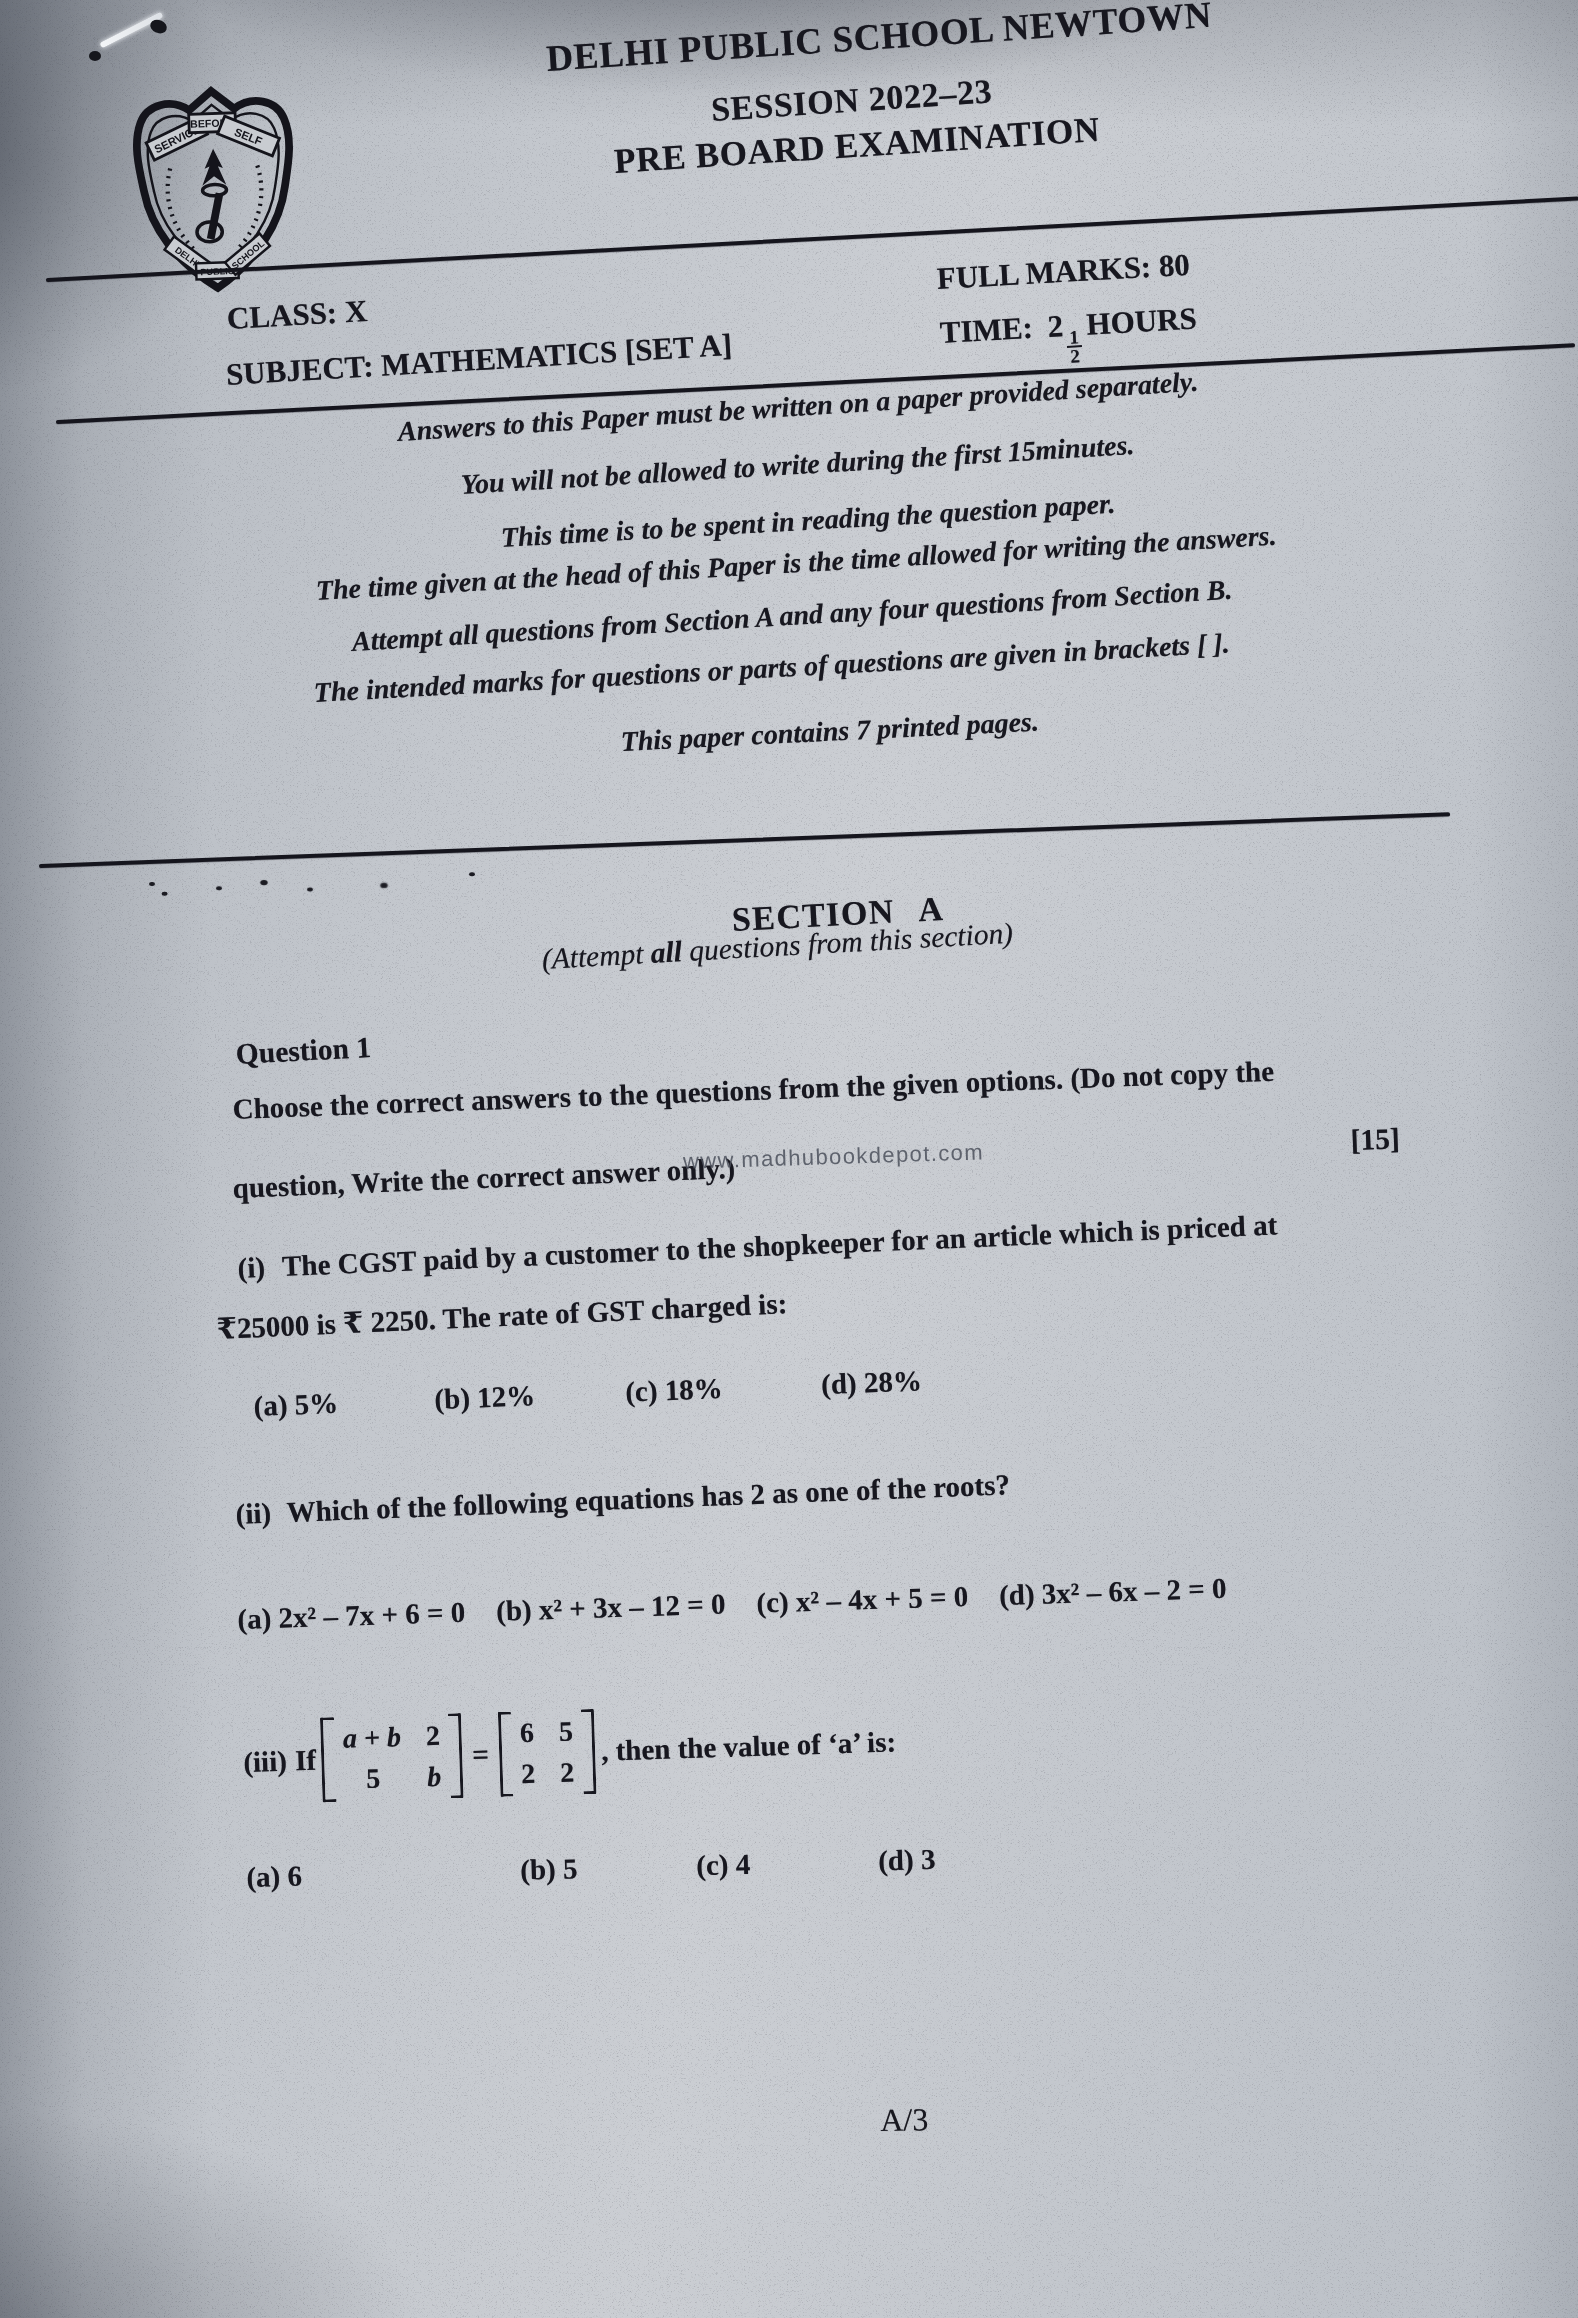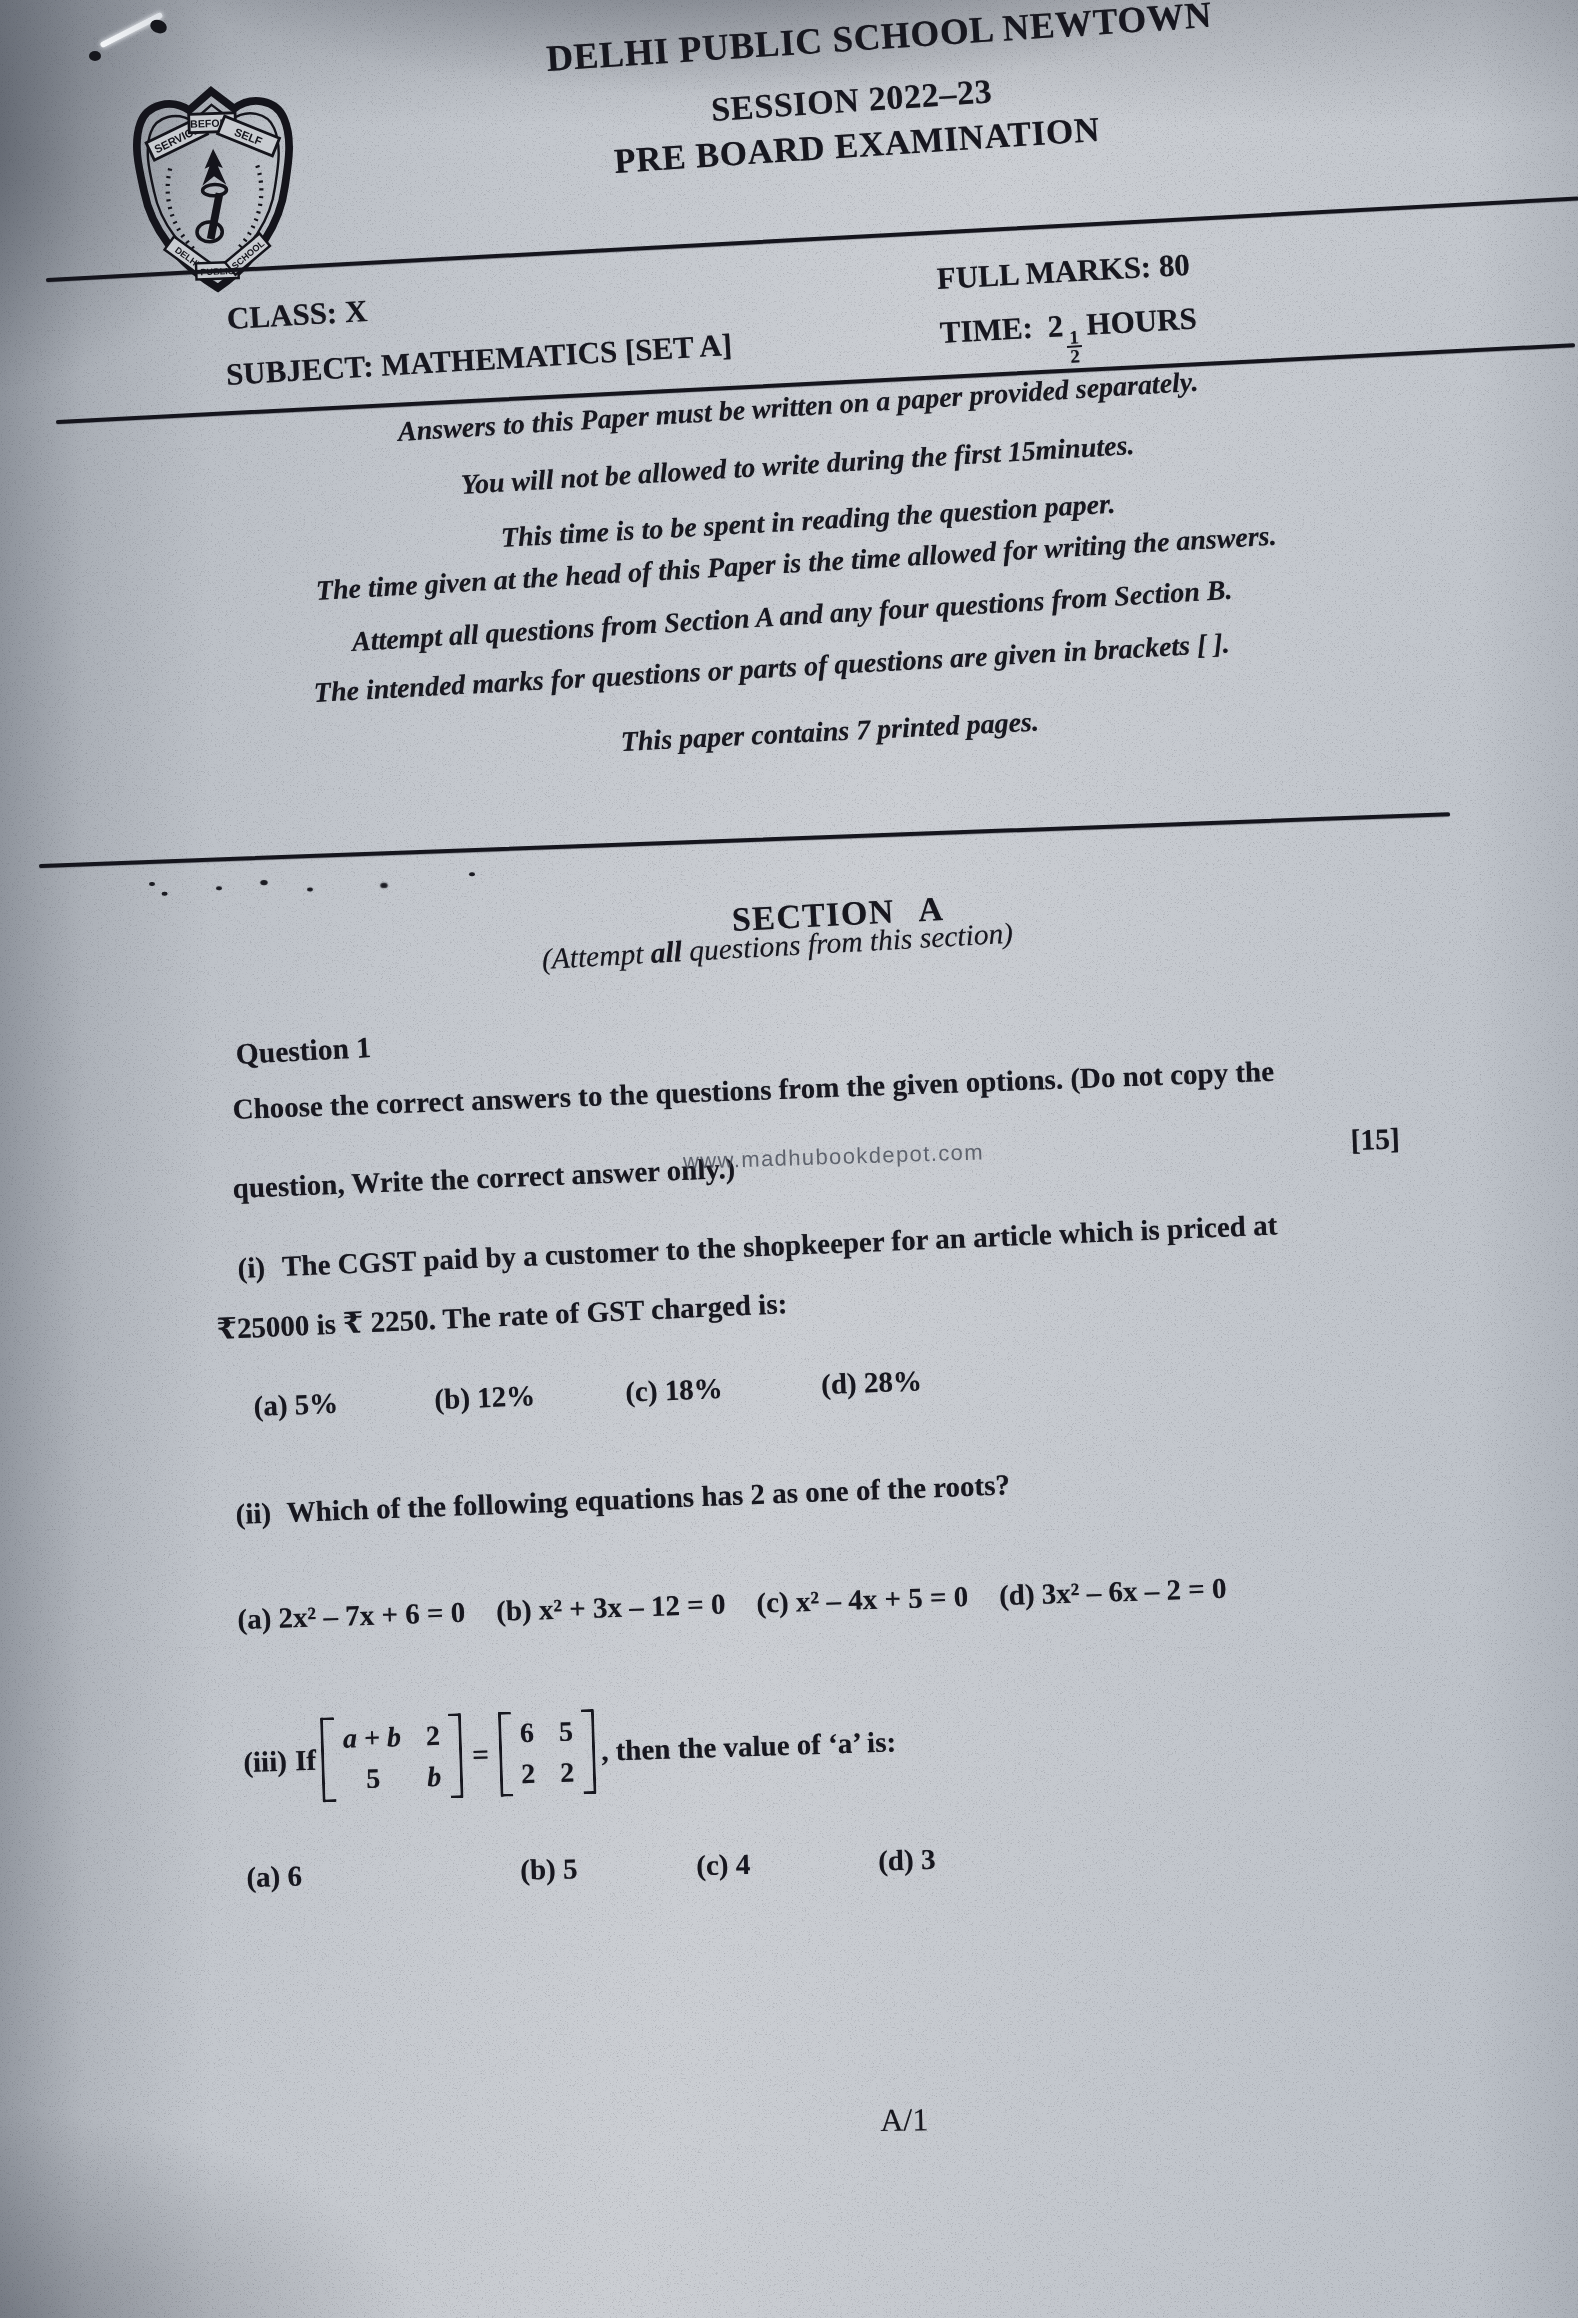--- a/index.html
+++ b/index.html
@@ -194,16 +194,16 @@
     </span>
     <span>, then the value of ‘a’ is:</span>
   </div>
   <div class="opt-row opt-abs" style="left:246px;top:1861px;width:773px;height:42px;transform:rotate(-1.5deg);">
     <span style="left:0;">(a) 6</span>
     <span style="left:274px;">(b) 5</span>
     <span style="left:450px;">(c) 4</span>
     <span style="left:632px;">(d) 3</span>
   </div>
 
-  <div class="t" style="left:880px;top:2102px;font-size:32px;transform:rotate(-1deg);">A/1</div>
+  <div class="t" style="left:880px;top:2102px;font-size:32px;transform:rotate(-1deg);">A/3</div>
 
 </div>
 
 
 </body></html>

